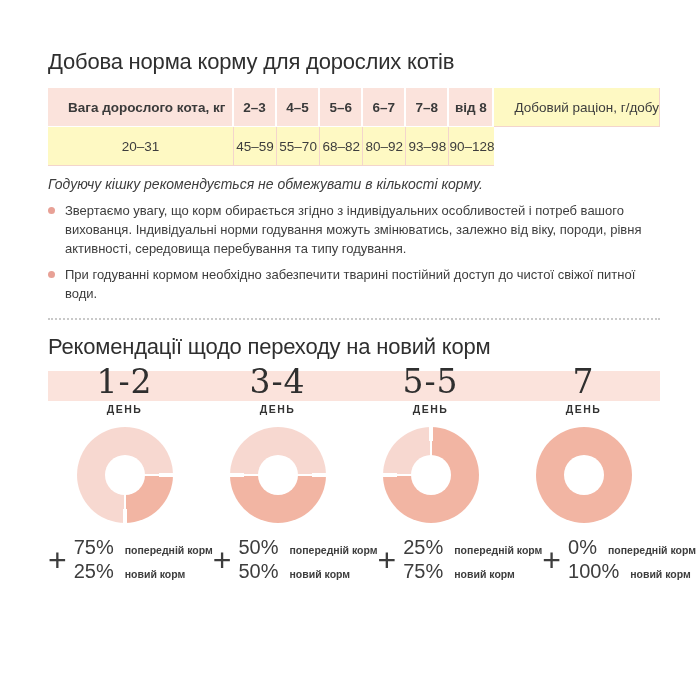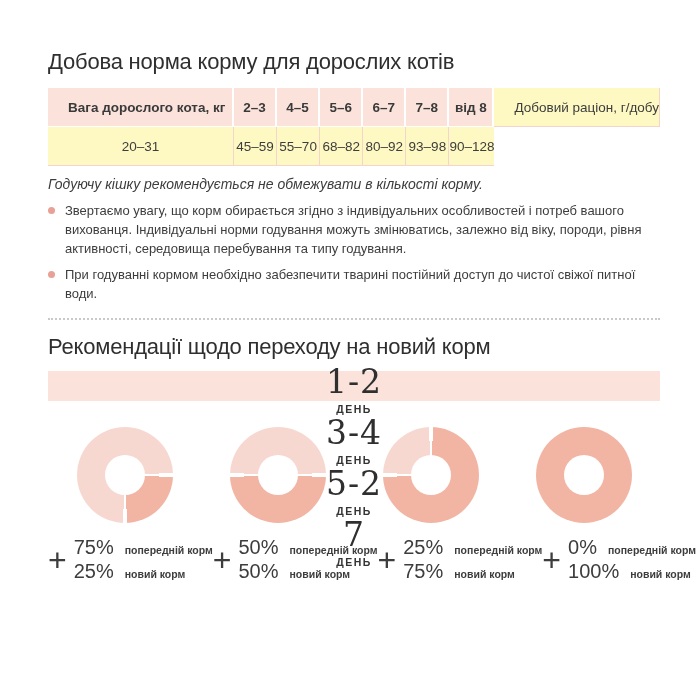--- a/index.html
+++ b/index.html
@@ -61,21 +61,21 @@
   
   .h2{
     font-size:22px;font-weight:400;color:#2f2f2f;letter-spacing:-0.2px;
     line-height:28px;margin:13px 0 10px 0;
   }
   .day-band{
     position:relative;height:30px;background:var(--accent-bg,#fbe3dc);
     width:612px;margin-bottom:26px;
   }
   .day-numbers{
-    position:absolute;left:0;right:0;top:-7px;display:flex;flex-direction:column;
+    position:absolute;left:0;right:0;top:-7px;display:flex;
   }
   .day-col{flex:1;display:flex;flex-direction:column;align-items:center;}
   .day-num{
     font-family:"DejaVu Serif","Liberation Serif",serif;
     font-size:33px;line-height:36px;color:#2f2f2f;letter-spacing:1px;
   }
   .day-label{
     margin-top:3px;font-size:10.5px;font-weight:700;letter-spacing:1.5px;color:#333333;
   }
 
@@ -147,21 +147,21 @@
       <div class="day-numbers">
         <div class="day-col">
           <div class="day-num">1-2</div>
           <div class="day-label">ДЕНЬ</div>
         </div>
         <div class="day-col">
           <div class="day-num">3-4</div>
           <div class="day-label">ДЕНЬ</div>
         </div>
         <div class="day-col">
-          <div class="day-num">5-2</div>
+          <div class="day-num">5-5</div>
           <div class="day-label">ДЕНЬ</div>
         </div>
         <div class="day-col">
           <div class="day-num">7</div>
           <div class="day-label">ДЕНЬ</div>
         </div>
       </div>
     </div>
 
     <div class="donut-row">

